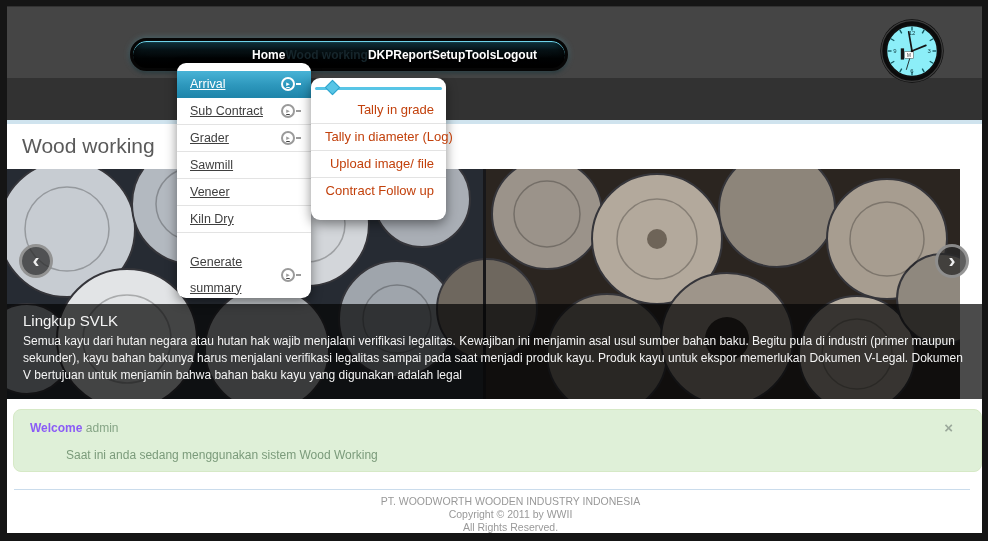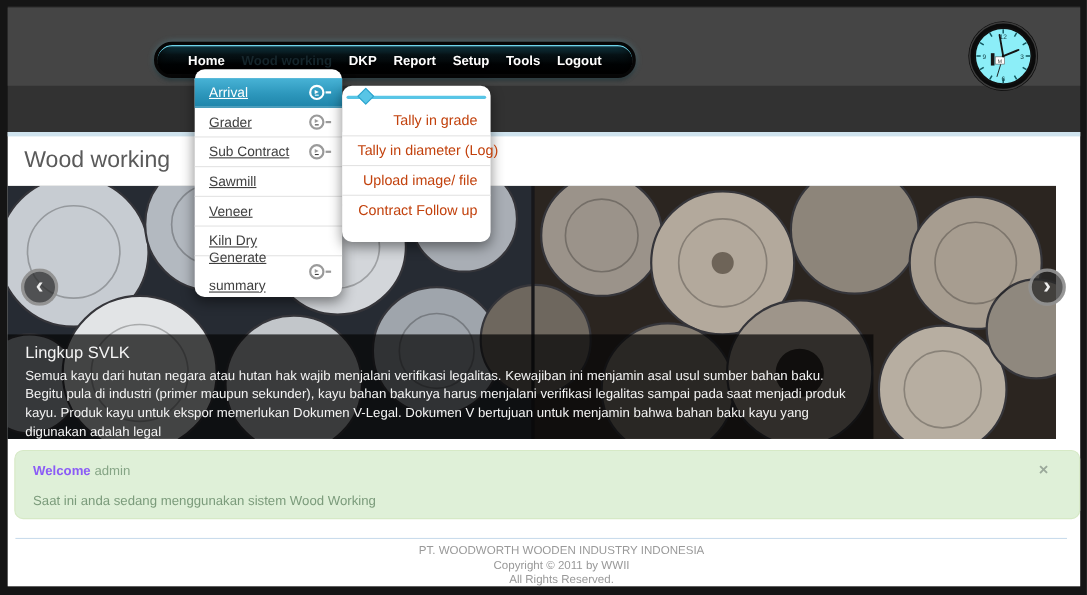--- a/index.html
+++ b/index.html
@@ -4,45 +4,45 @@
 <style>
   * { box-sizing: border-box; margin: 0; padding: 0; }
   html,body { width:988px; height:541px; overflow:hidden; }
   body { font-family:"Liberation Sans", sans-serif; background:#141414; }
   .stage { position:relative; width:988px; height:541px; background:#151515; overflow:hidden; }
   .backdrop { position:absolute; left:7px; top:6px; width:975px; height:527px; background:#323232; }
 
   
   .header { position:absolute; left:7px; top:7px; width:975px; height:71px; background:#454545; }
   .navpill {
-    position:absolute; left:133px; top:31px; width:438px; height:33px;
+    position:absolute; left:123px; top:31px; width:438px; height:33px;
     border-radius:18px; border:3px solid #060606;
     background:linear-gradient(180deg,#2d7e95 0%,#0f3540 10%,#071317 32%,#010304 65%,#000 100%);
     box-shadow:inset 0 1px 0 #6fd4ea, inset 0 0 10px rgba(0,0,0,.85), 0 0 6px rgba(111,212,234,.35), 0 2px 4px rgba(0,0,0,.6);
-    display:flex; align-items:center; justify-content:space-between; padding:0 28px;
+    display:flex; align-items:center; justify-content:flex-end; padding:0 28px;
   }
   .nav-item { color:#fff; font-size:12px; font-weight:bold; text-shadow:0 1px 2px #000; cursor:pointer; white-space:nowrap; }
   .nav-item.hovered { color:#16262c; text-shadow:none; }
 
   
   .clock { position:absolute; left:872px; top:11px; width:66px; height:66px; }
 
   
   .menu1 {
     position:absolute; left:177px; top:63px; width:134px; z-index:60;
     background:#fff; border-radius:9px; box-shadow:0 4px 12px rgba(0,0,0,.45);
     padding:9px 0 10px 0;
   }
   .m-item {
     position:relative; height:27px; line-height:26px; padding:0 10px 0 13px;
     font-size:12.5px; color:#3f3f3f; cursor:pointer;
     border-bottom:1px solid #e3e3e3;
     display:flex; align-items:center; justify-content:space-between;text-decoration:underline;
   }
-  .m-item:last-child { border-bottom:none; }
+  .m-item:last-child { border-bottom:none;margin-top:28px; }
   .m-item.active {
     background:linear-gradient(180deg,#48b3d6 0%,#2d97bc 55%,#1f86ab 100%);
     color:#fff; margin-top:-1px; border-bottom:1px solid #1f86ab;
   }
   .mi { display:flex; align-items:center; color:#9a9a9a; }
   .m-item.active .mi { color:#fff; }
   .mi-circle {
     width:14px; height:14px; border:2px solid currentColor; border-radius:50%;
     font-size:7px; line-height:10px; text-align:center; color:currentColor;
   }
@@ -63,40 +63,40 @@
   .s-item:last-child { border-bottom:none; }
 
   
   .panel { position:absolute; left:7px; top:120px; width:975px; height:413px; background:#fff; border-top:4px solid #cfe3ee; }
   .page-title { padding:10px 0 0 15px; font-size:21px; color:#5a5a5a; }
 
   .carousel { position:absolute; left:0; top:45px; width:975px; height:230px; }
   .photo { position:absolute; left:0; top:0; width:953px; height:230px; overflow:hidden; background:#24282f; }
   .photo svg { display:block; width:953px; height:230px; }
   .caption {
-    position:absolute; left:0; bottom:0; width:787px; height:95px; z-index:2;
+    position:absolute; left:0; bottom:0; width:975px; height:95px; z-index:2;
     background:rgba(5,5,5,.72); color:#f4f4f4; padding:8px 16px 0 16px;
   }
   .caption-title { font-size:15px; margin-bottom:4px; }
   .caption-text { font-size:12px; line-height:17px; }
   .car-arrow {
     position:absolute; top:75px; width:34px; height:34px; z-index:3; cursor:pointer;
     border-radius:50%; background:rgba(40,40,40,.75); border:3px solid rgba(170,170,170,.75);
     color:#eee; font-size:21px; line-height:26px; text-align:center; font-weight:bold;
   }
   .car-prev { left:12px; }
   .car-next { right:13px; }
 
   .alert {
     position:absolute; left:6px; top:285px; width:969px; height:63px;
     background:#dff0d8; border:1px solid #d6e9c6; border-radius:8px; padding:11px 16px;
   }
   .alert .l1 { font-size:12px; color:#86a586; }
   .alert .l1 b { color:#8b5cf6; }
-  .alert .l2 { font-size:12px; color:#7b9b7b; margin-top:13px; }
+  .alert .l2 { font-size:12px; color:#7b9b7b; margin-top:13px;margin-left:36px; }
   .alert-close {
     position:absolute; right:28px; top:9px; color:#9ba99b; font-size:15px; font-weight:bold; cursor:pointer;
   }
 
   .divider { position:absolute; left:7px; top:365px; width:956px; border-top:1px solid #cadcec; }
   .footer { position:absolute; left:16px; top:371px; width:100%; text-align:center; color:#999; font-size:10.5px; line-height:13px; }
 </style>
 </head>
 <body>
 
@@ -222,28 +222,28 @@
 
   <div class="menu1">
     <div class="m-item active">
       <span>Arrival</span>
       <span class="mi">
           <span class="mi-circle">▸</span>
           <span class="mi-dash"></span>
         </span>
     </div>
     <div class="m-item">
+      <span>Sub Contract</span>
+      <span class="mi">
+          <span class="mi-circle">▸</span>
+          <span class="mi-dash"></span>
+        </span>
+    </div>
+    <div class="m-item">
       <span>Grader</span>
-      <span class="mi">
-          <span class="mi-circle">▸</span>
-          <span class="mi-dash"></span>
-        </span>
-    </div>
-    <div class="m-item">
-      <span>Sub Contract</span>
       <span class="mi">
           <span class="mi-circle">▸</span>
           <span class="mi-dash"></span>
         </span>
     </div>
     <div class="m-item">
       <span>Sawmill</span>
     </div>
     <div class="m-item">
       <span>Veneer</span>

